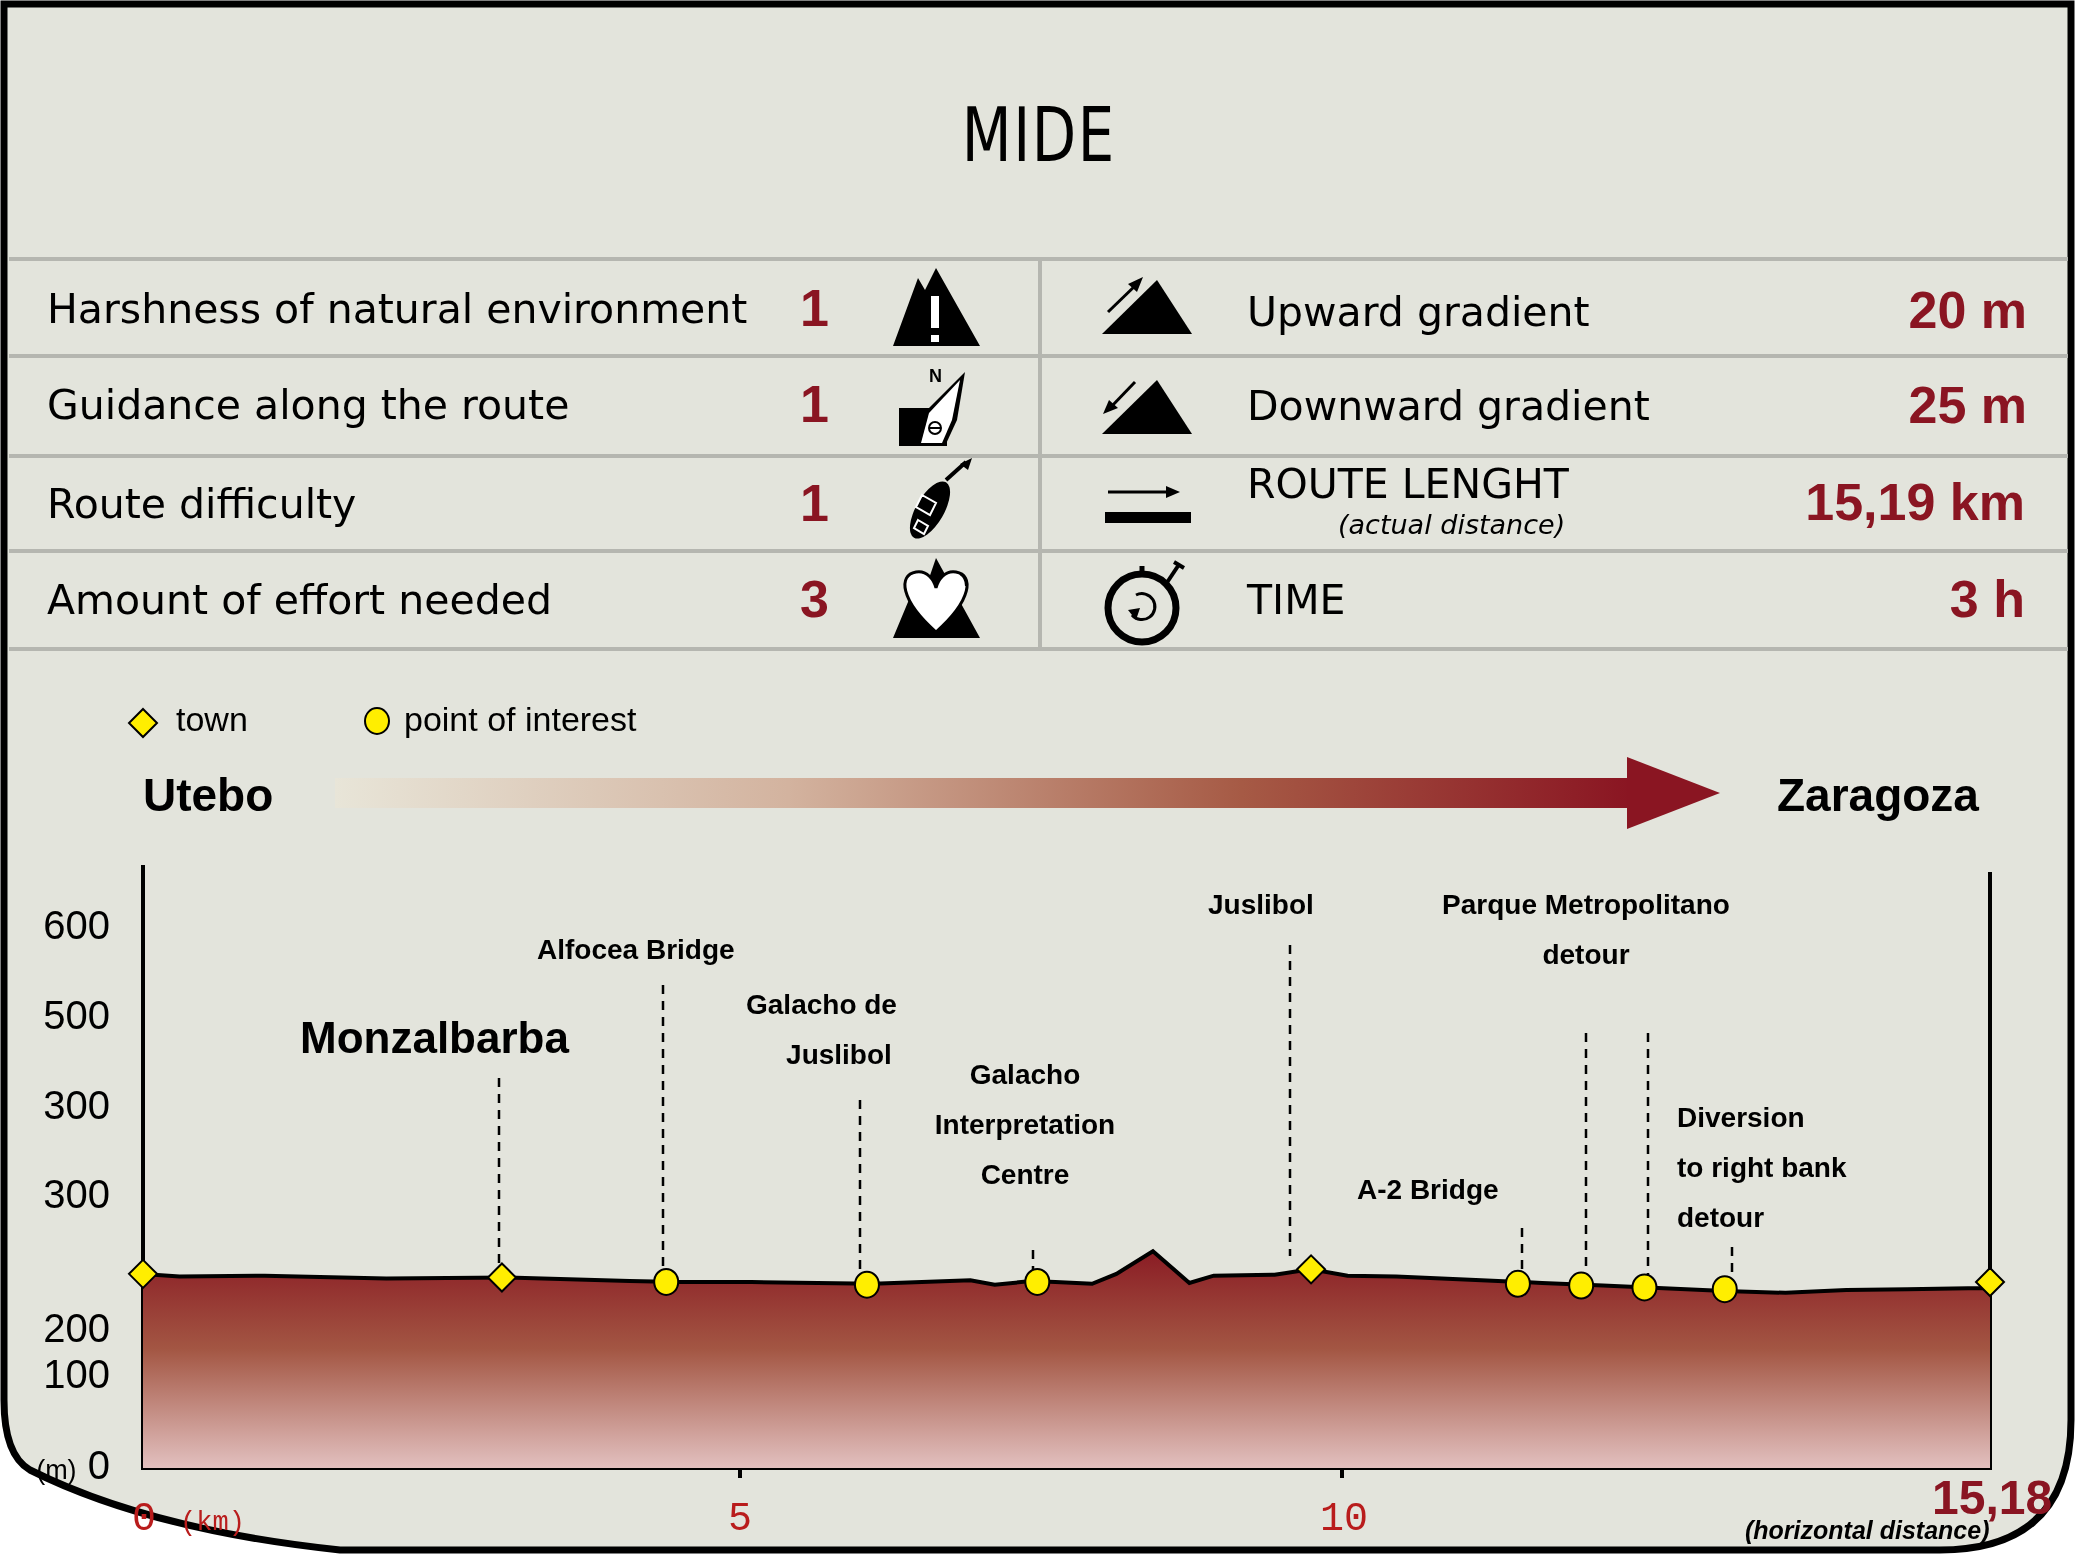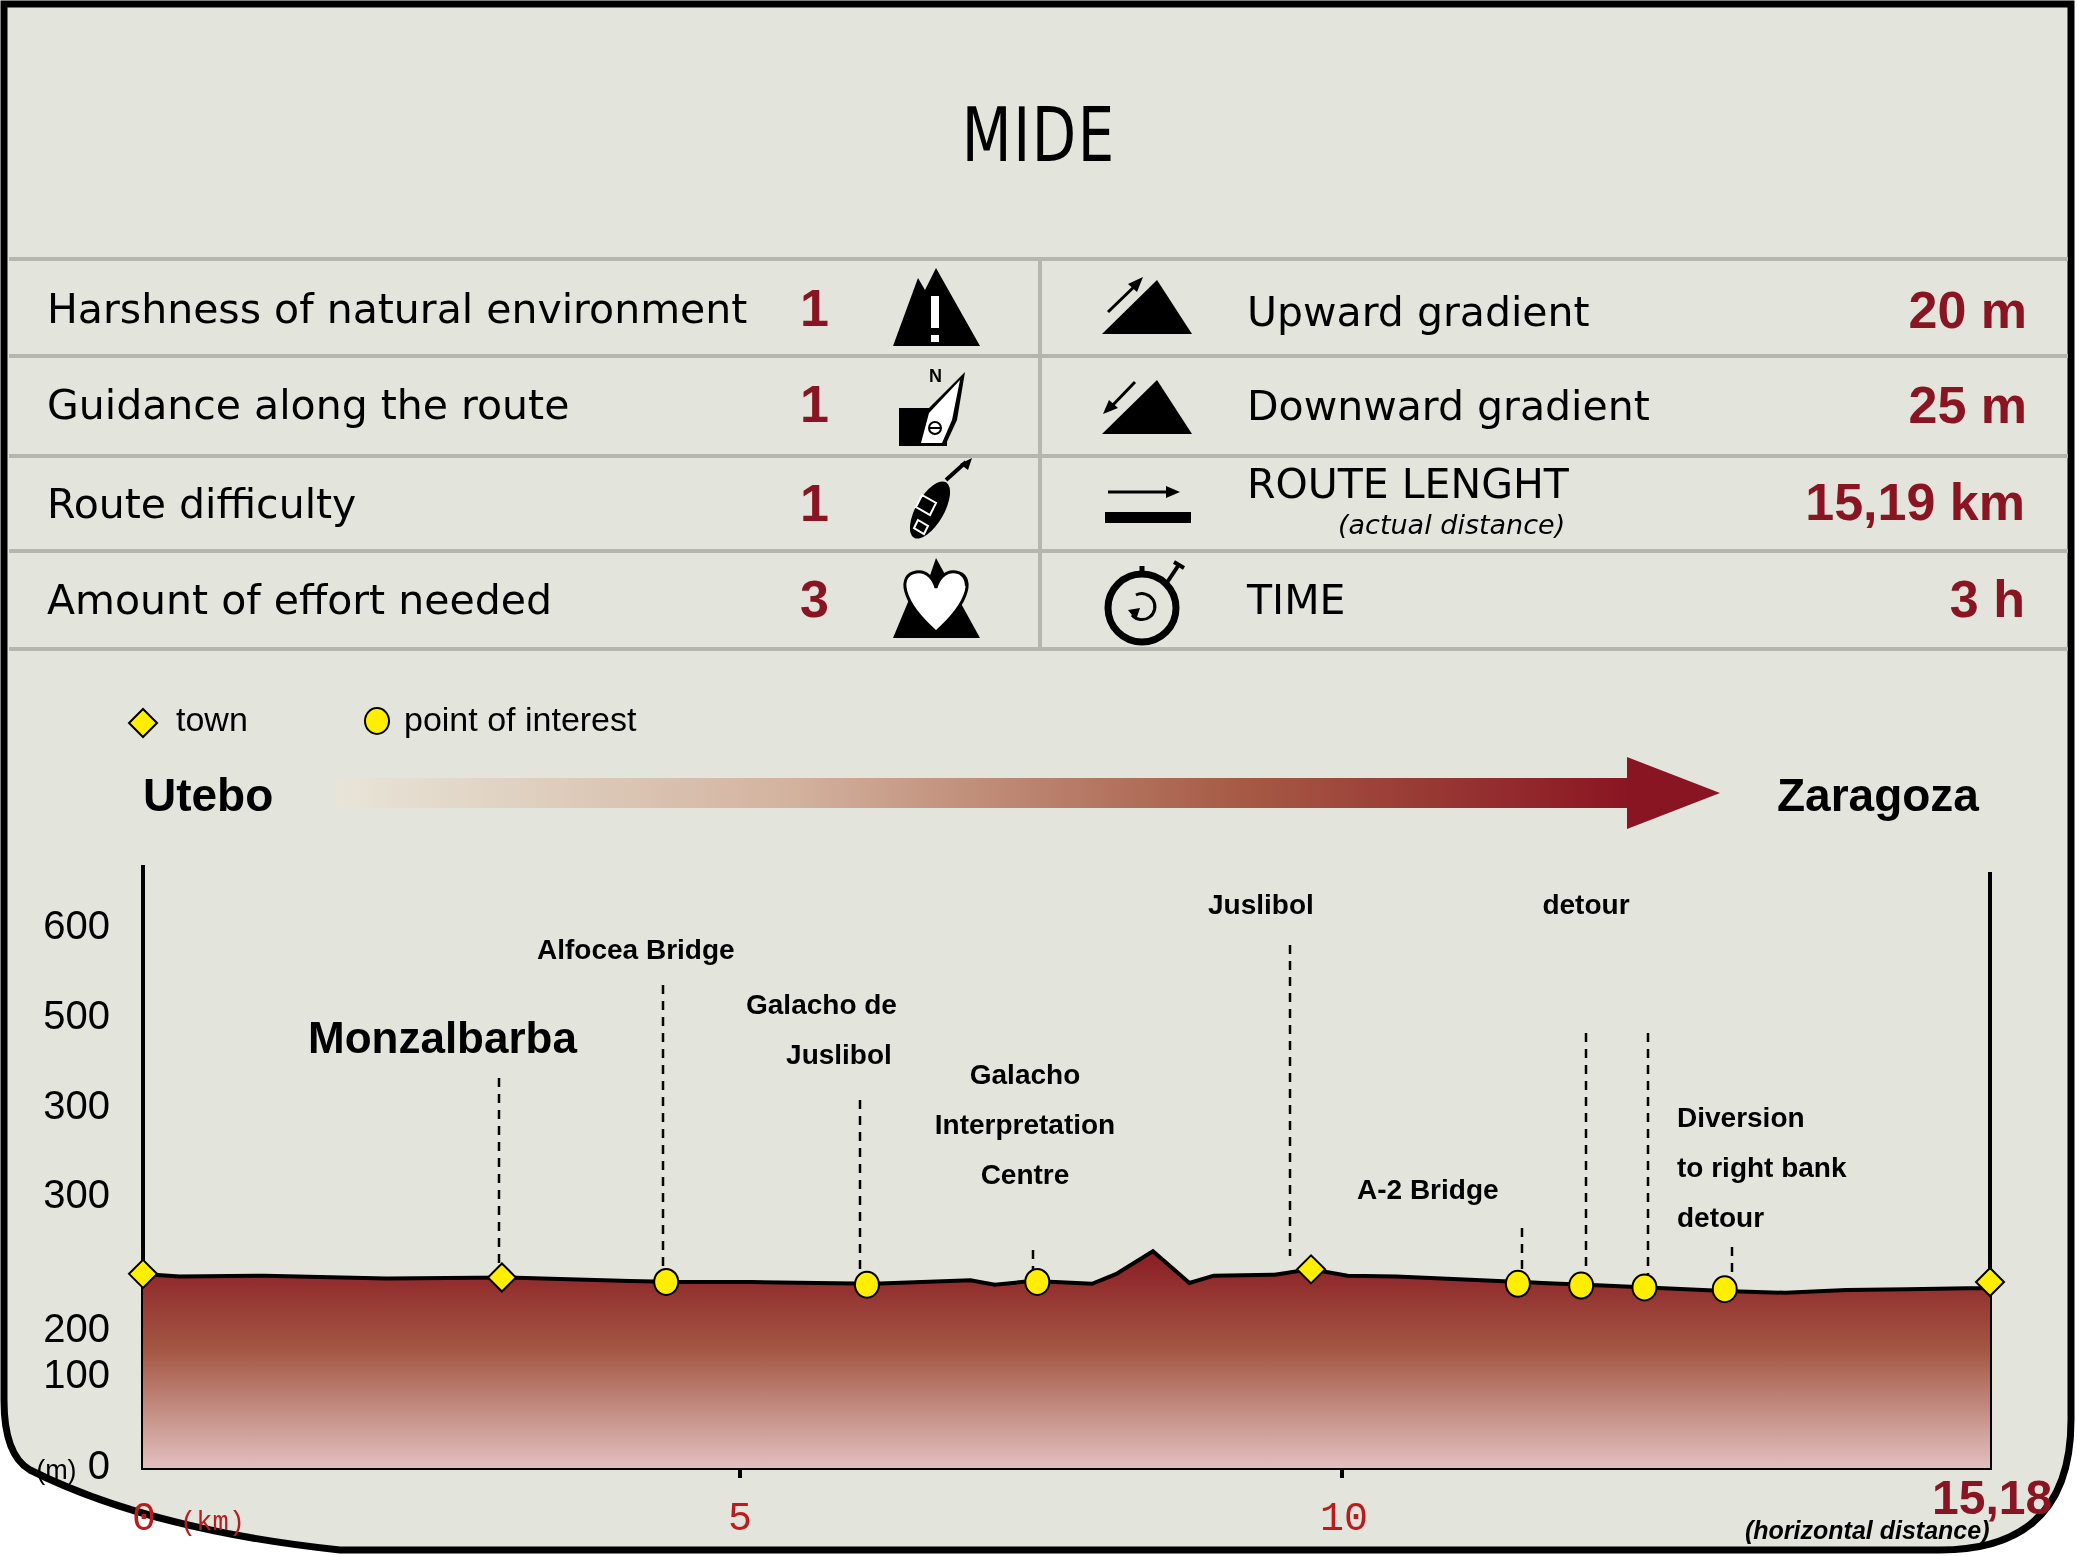--- a/index.html
+++ b/index.html
@@ -173,33 +173,34 @@
 <div class="ytick" style="left:0px;top:1306px;">200</div>
 <div class="ytick" style="left:0px;top:1352px;">100</div>
 <div class="ytick" style="left:0px;top:1443px;"><span class="unit">(m)</span> <span>0</span></div>
 
 <div class="xtick" style="left:132px;top:1497px;"><span>0</span> <span class="unit">(km)</span></div>
 <div class="xtick" style="left:728px;top:1497px;">5</div>
 <div class="xtick" style="left:1320px;top:1497px;">10</div>
 <div class="row-val" style="left:1932px;top:1470px;font-size:48px;">15,18</div>
 <div class="sub" style="left:1745px;top:1516px;font-family:'Liberation Sans',sans-serif;font-weight:bold;font-size:25px;">(horizontal distance)</div>
 
-<div class="poi" style="left:308px;top:1013px;font-size:44px;text-align:center;">Monzalbarba</div>
+<div class="poi" style="left:300px;top:1013px;font-size:44px;text-align:center;">Monzalbarba</div>
 <div class="poi" style="left:537px;top:925px;">Alfocea Bridge</div>
 <div class="poi" style="left:746px;top:980px;">
     <div>Galacho de</div>
     <div style="margin-left:35px;">Juslibol</div>
   </div>
 <div class="poi" style="left:905px;top:1050px;width:240px;">
     <div>Galacho</div>
     <div>Interpretation</div>
     <div>Centre</div>
   </div>
 <div class="poi" style="left:1208px;top:880px;">Juslibol</div>
 <div class="poi" style="left:1370px;top:880px;width:432px;">
+    <div>Parque Metropolitano</div>
     <div>detour</div>
   </div>
 <div class="poi" style="left:1357px;top:1165px;">A-2 Bridge</div>
 <div class="poi left" style="left:1677px;top:1093px;">
     <div>Diversion</div>
     <div>to right bank</div>
     <div>detour</div>
   </div>
 
 </body></html>

